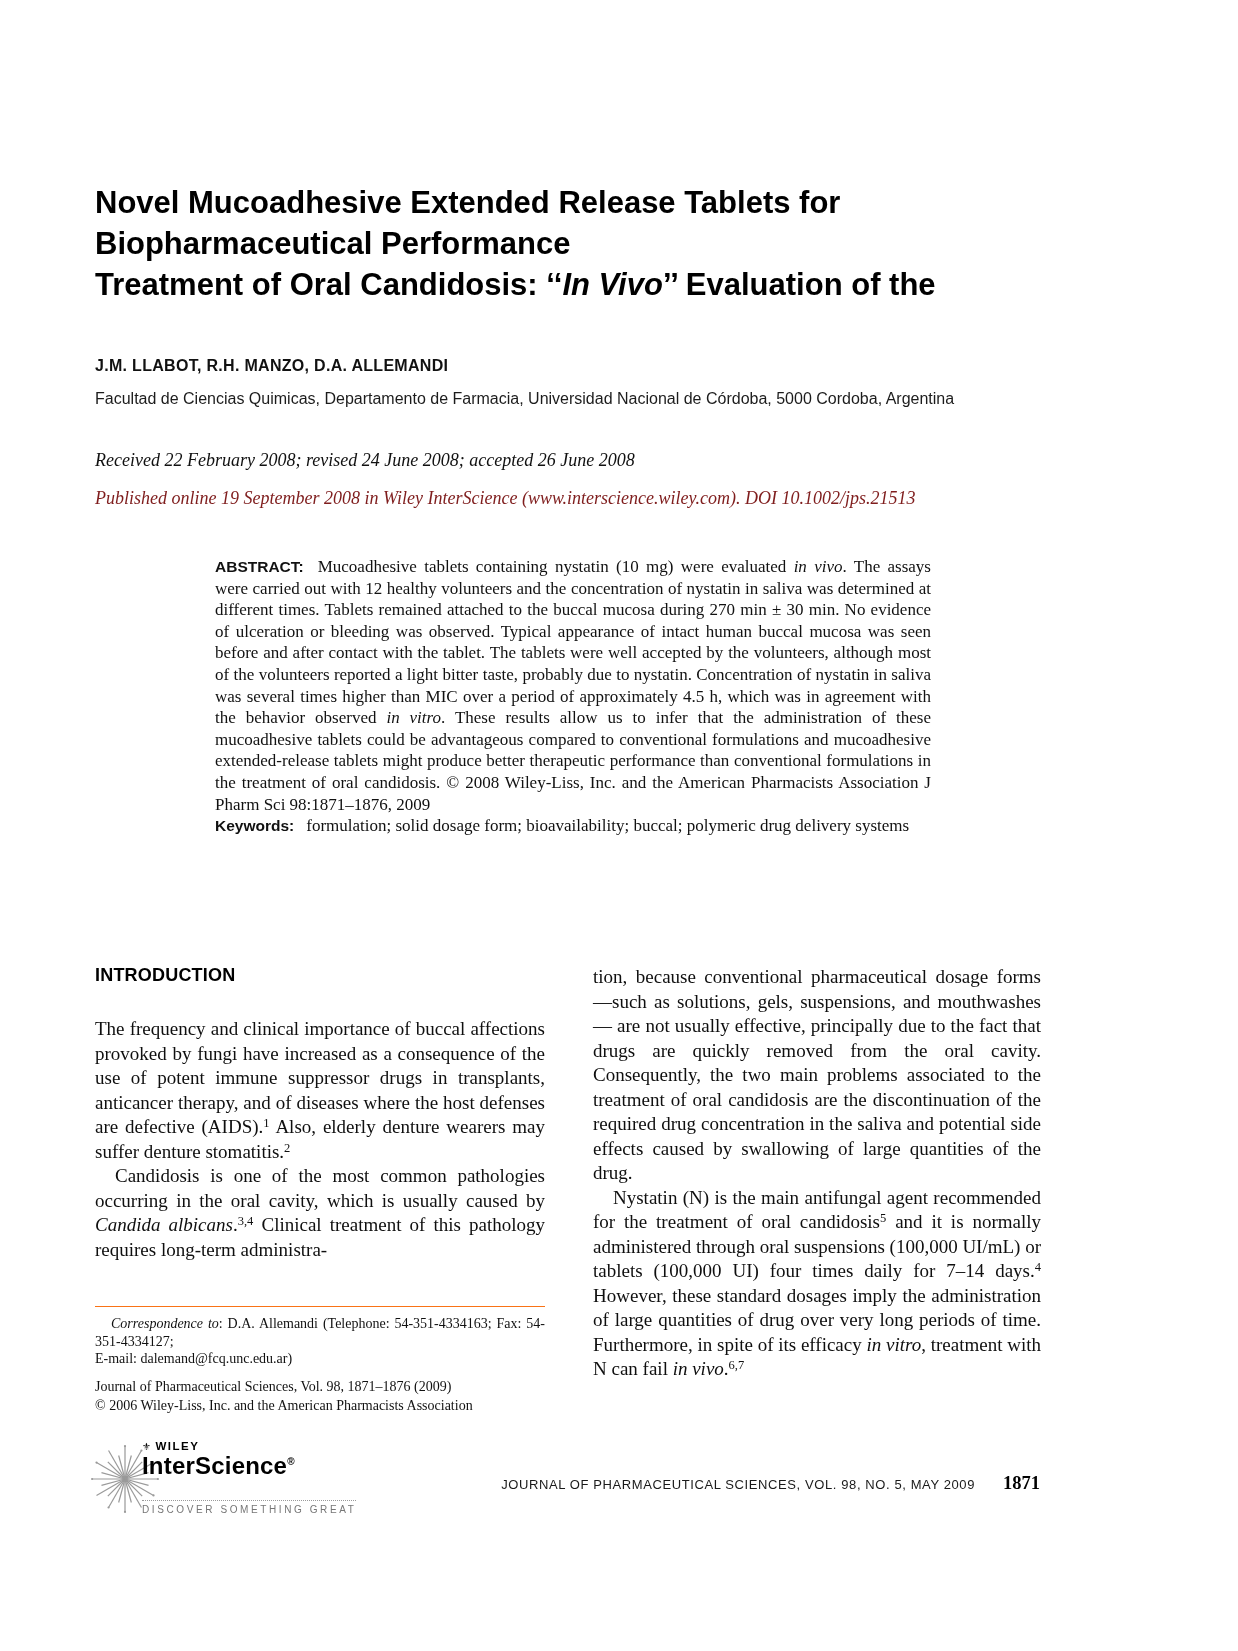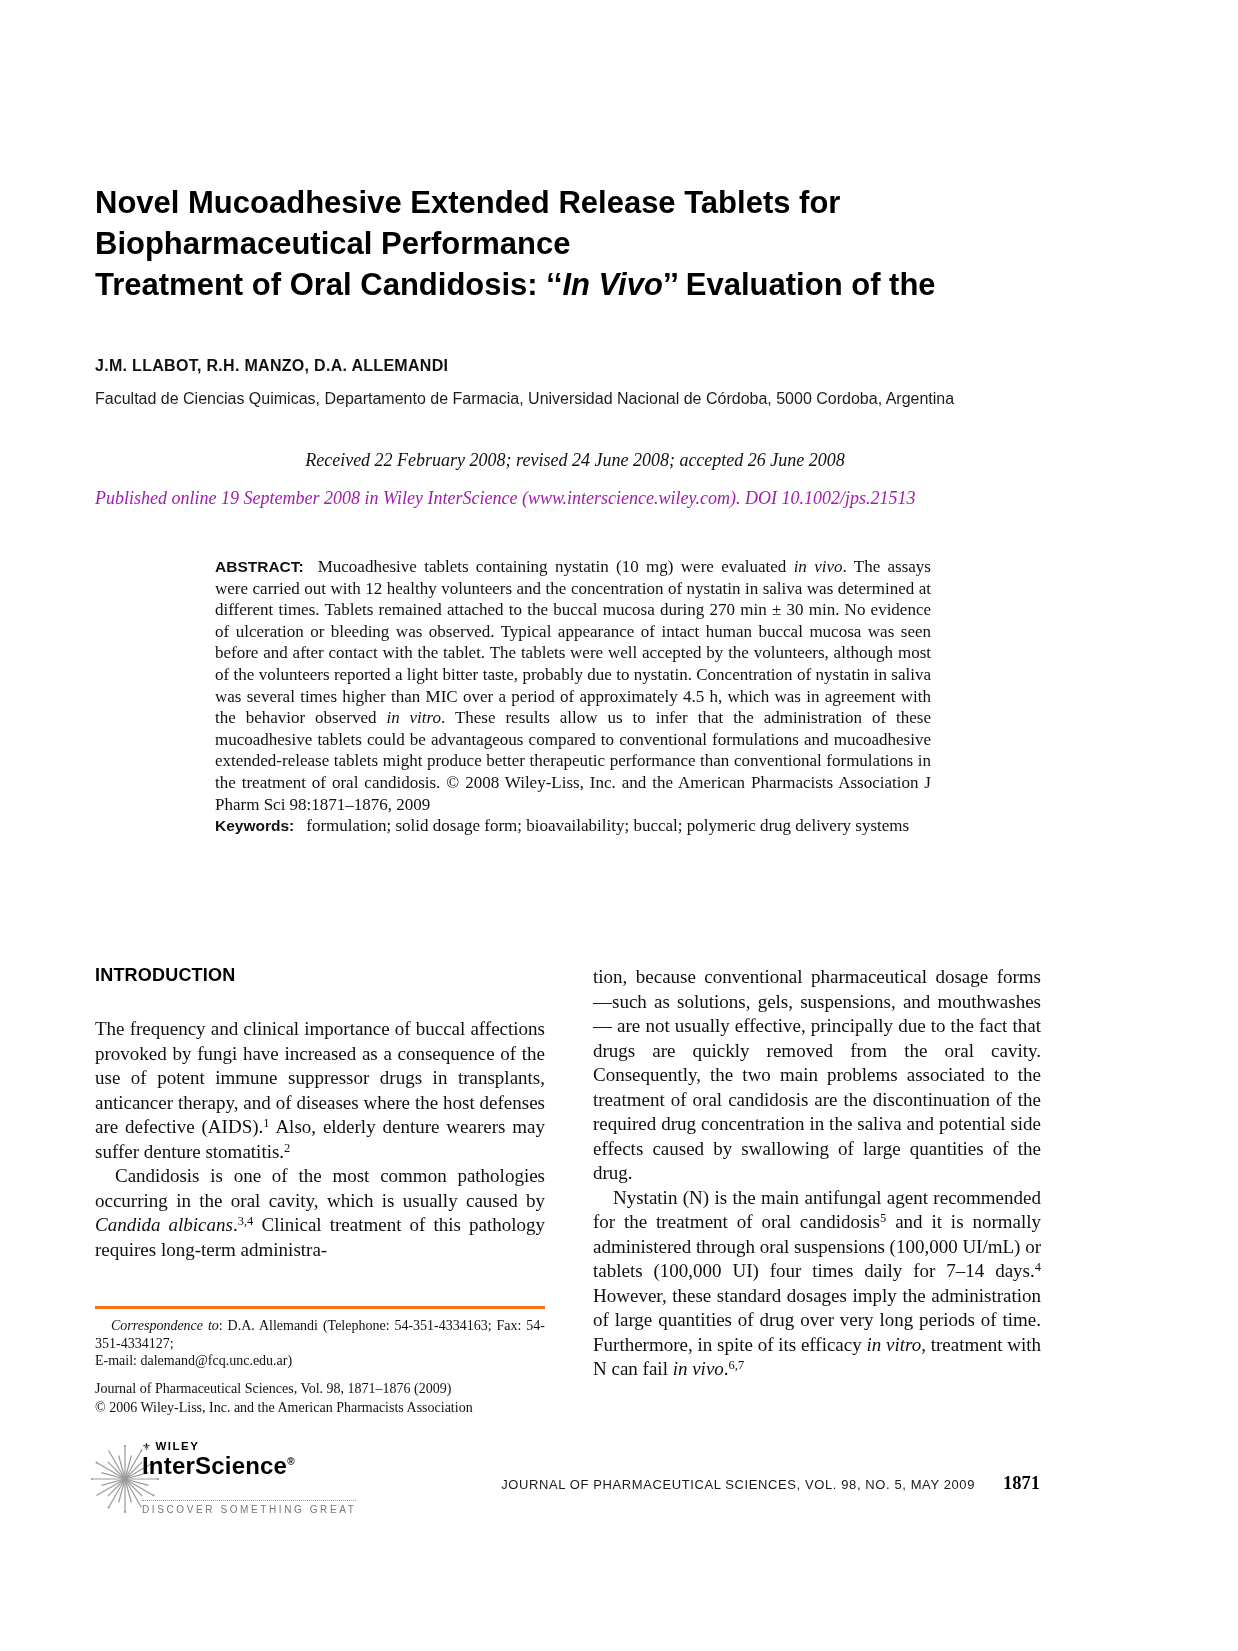--- a/index.html
+++ b/index.html
@@ -26,25 +26,25 @@
     font-family: "Liberation Sans", "DejaVu Sans", sans-serif;
     font-weight: bold; font-size: 16px; letter-spacing: 0.3px; color: #111;
   }
   .affiliation {
     position: absolute; left: 95px; top: 390px; width: 960px;
     font-family: "Liberation Sans", "DejaVu Sans", sans-serif;
     font-size: 16px; color: #1c1c1c;
   }
   .received {
     position: absolute; left: 95px; top: 450px; width: 960px;
-    font-style: italic; font-size: 18px; color: #111; text-align: center;
+    font-style: italic; font-size: 18px; color: #111;
   }
   .published {
     position: absolute; left: 95px; top: 488px; width: 960px;
-    font-style: italic; font-size: 18px; color: #a21caf;
+    font-style: italic; font-size: 18px; color: #7f1d1d;
   }
   .abstract {
     position: absolute; left: 215px; top: 556px; width: 716px;
     font-size: 17px; line-height: 21.6px; text-align: justify; color: #111;
   }
   .inline-label {
     font-family: "Liberation Sans", "DejaVu Sans", sans-serif;
     font-weight: bold; font-size: 15.5px;
   }
   .abstract-label { margin-right: 14px; }
@@ -60,21 +60,21 @@
   .body-p {
     font-size: 19px; line-height: 24.5px; text-align: justify; color: #0f0f0f;
   }
   .body-p.indent { text-indent: 20px; }
   sup {
     font-size: 0.66em; line-height: 0; vertical-align: baseline;
     position: relative; top: -0.45em;
   }
   .footnote {
     position: absolute; left: 95px; top: 1306px; width: 450px;
-    border-top: 3px solid #f97316; padding-top: 8px;
+    border-top: 1px solid #f97316; padding-top: 8px;
     font-size: 14px; line-height: 17.5px; color: #111;
   }
   .fn-correspondence { text-align: justify; text-indent: 16px; margin-bottom: 10px; }
   .fn-line { margin-top: 2px; }
   .footer-logo {
     position: absolute; left: 86px; top: 1440px;
     display: flex; align-items: flex-start;
   }
   .burst { flex: 0 0 auto; }
   .logo-text { margin-left: -22px; position: relative; }

